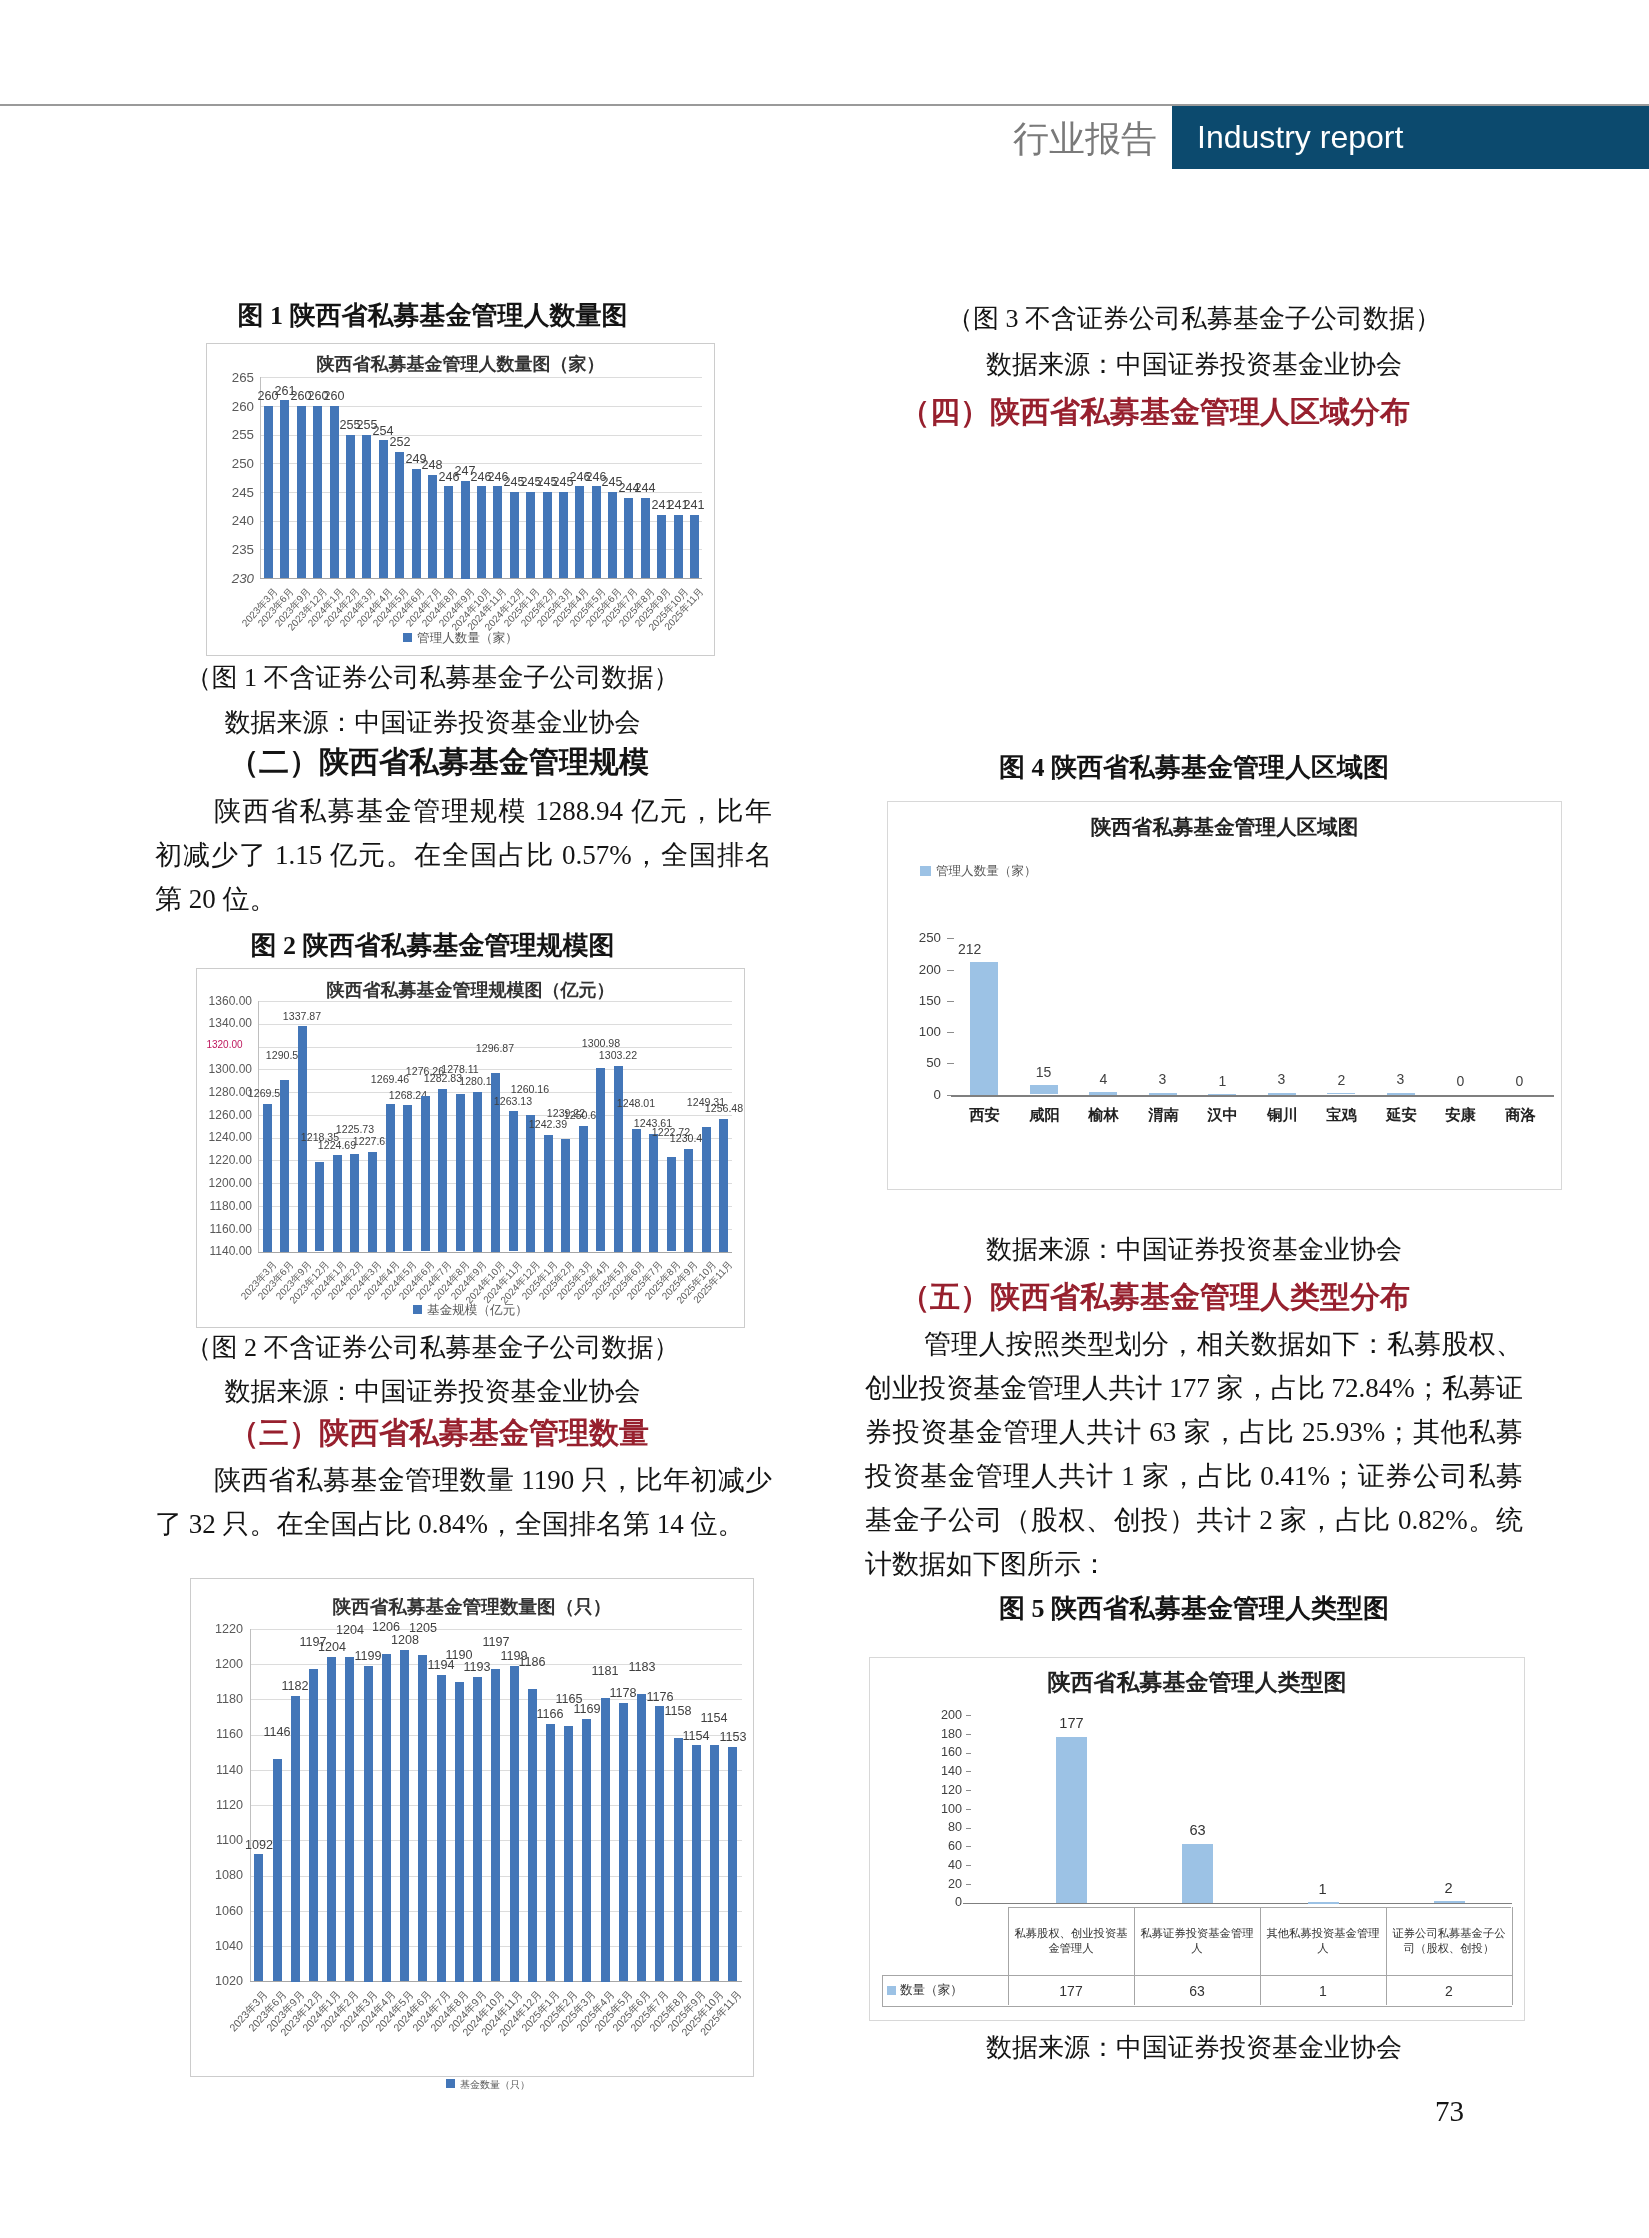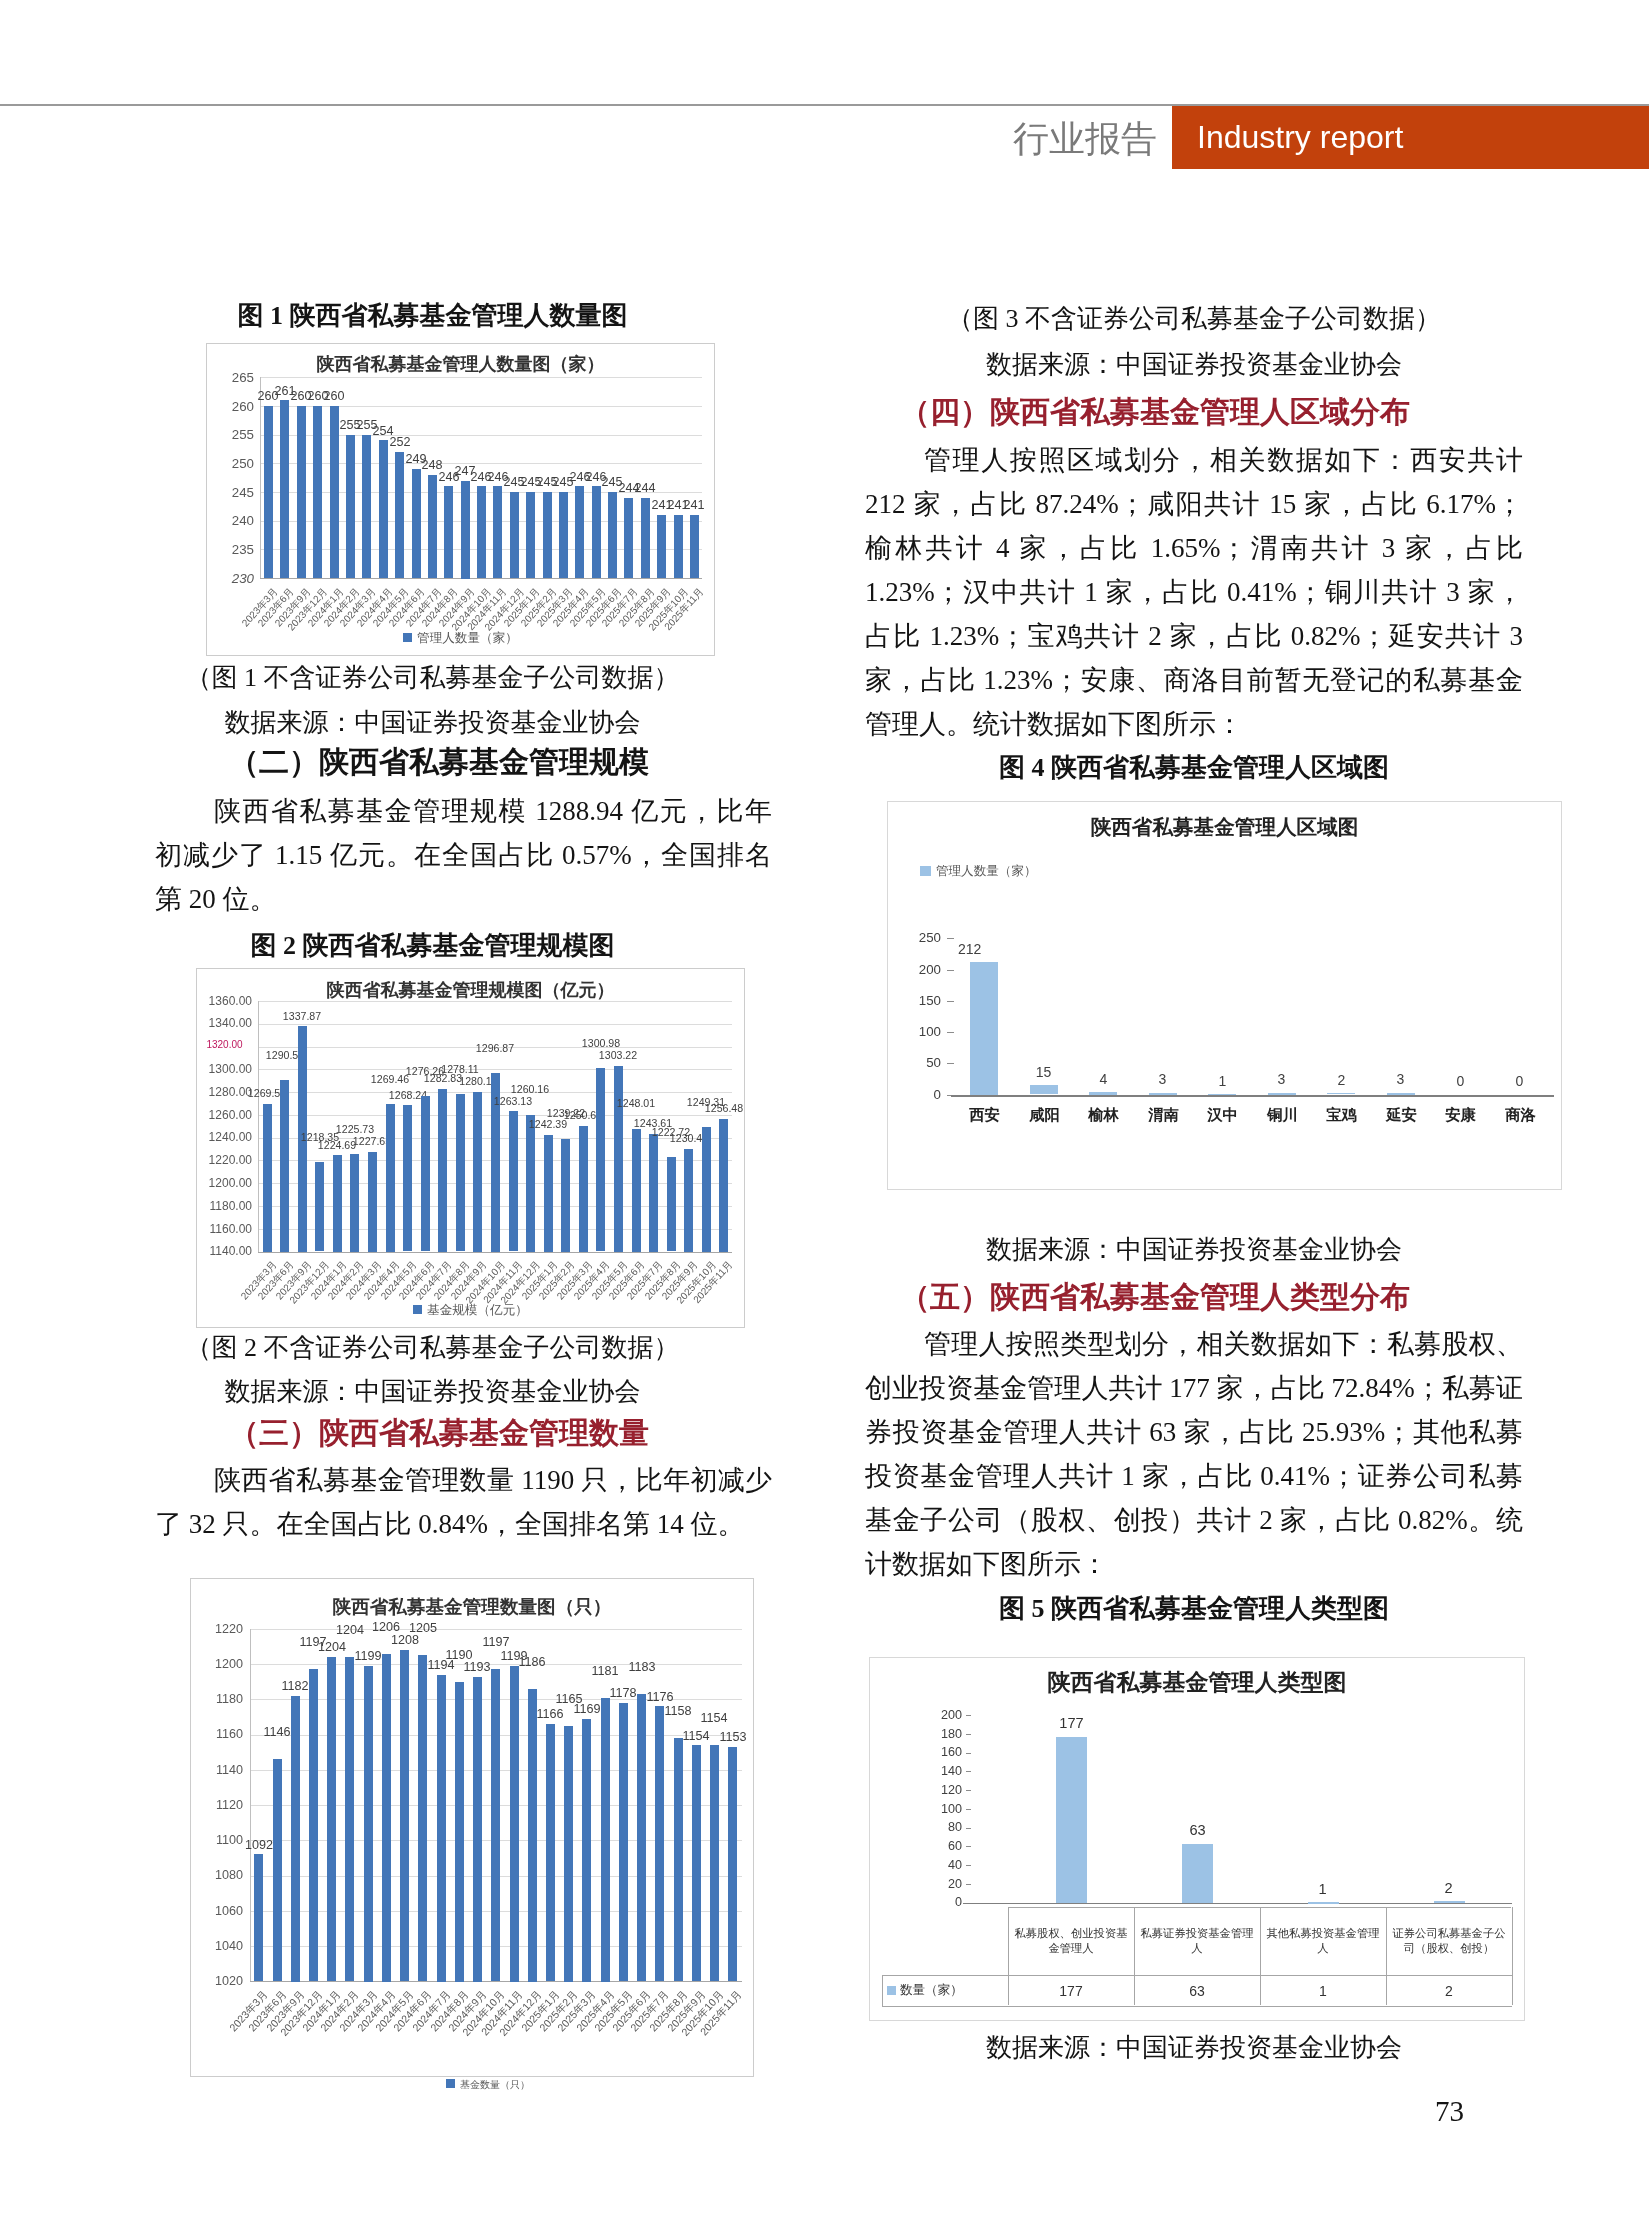--- a/index.html
+++ b/index.html
@@ -22,21 +22,21 @@
              font-size:32px;color:#ffffff;}
   #page-number{position:absolute;left:1383px;top:2095px;width:133px;font-size:29px;text-align:center;}
 </style>
 </head>
 <body>
 
 <div id="page">
 
   <div id="header-line"></div>
   <div id="header-zh">行业报告</div>
-  <div id="header-red" style="background: #c2410c;">
+  <div id="header-red" style="background: #0c4a6e;">
     <div id="header-en">Industry report</div>
   </div>
 
   <div class="abs caption" style="left:100px;top:298px;width:665px;">图 1 陕西省私募基金管理人数量图</div>
   <div id="chart-fig1" class="chart-box" style="left: 206px; top: 343px; width: 507px; height: 311px;">
       <div style="position: absolute; top: 8px; left: 0px; width: 100%; text-align: center; font-weight: bold; font-size: 18px; color: rgb(51, 51, 51);">陕西省私募基金管理人数量图（家）</div>
       <div style="position: absolute; left: 53px; top: 234px; width: 442px; height: 0.7px; background: rgb(166, 166, 166);"></div>
       <div style="position: absolute; left: 0px; top: 227px; width: 47px; text-align: right; font-size: 13.3px; color: rgb(89, 89, 89); font-style: italic;">230</div>
       <div style="position: absolute; left: 53px; top: 205px; width: 442px; height: 0.7px; background: rgb(220, 220, 220);"></div>
       <div style="position: absolute; left: 0px; top: 198px; width: 47px; text-align: right; font-size: 13.3px; color: rgb(89, 89, 89);">235</div>
@@ -527,21 +527,20 @@
       <div style="position: absolute; left: 544px; top: 409px; width: 0px; height: 0px;">
         <span style="position: absolute; right: 0px; top: 0px; white-space: nowrap; transform: rotate(-48deg); transform-origin: right top; font-size: 10.6px; color: rgb(89, 89, 89);">2025年11月</span>
       </div>
       <div style="position: absolute; left: 16px; top: 467px; width: 100%; text-align: center; font-size: 10px; color: rgb(89, 89, 89); margin-top: 32px;"><span style="display: inline-block; width: 8.6px; height: 8.6px; background: rgb(67, 118, 184); margin-right: 5.3px;"></span><span>基金数量（只）</span></div>
     </div>
 
   <div class="abs note" style="left:865px;top:301px;width:658px;">（图 3 不含证券公司私募基金子公司数据）</div>
   <div class="abs source" style="left:865px;top:347px;width:658px;">数据来源：中国证券投资基金业协会</div>
 
   <div class="abs heading red" style="left: 900px; top: 392px; color: rgb(151, 32, 46);">（四）陕西省私募基金管理人区域分布</div>
-  <div class="abs para" style="left:865px;top:438px;width:658px;">管理人按照区域划分，相关数据如下：西安共计 212 家，占比 87.24%；咸阳共计 15 家，占比 6.17%；榆林共计 4 家，占比 1.65%；渭南共计 3 家，占比 1.23%；汉中共计 1 家，占比 0.41%；铜川共计 3 家，占比 1.23%；宝鸡共计 2 家，占比 0.82%；延安共计 3 家，占比 1.23%；安康、商洛目前暂无登记的私募基金管理人。统计数据如下图所示：</div>
 
   <div class="abs caption" style="left:865px;top:750px;width:658px;">图 4 陕西省私募基金管理人区域图</div>
   <div id="chart-fig4" class="chart-box" style="left: 887px; top: 801px; width: 673px; height: 387px; border-color: rgb(216, 216, 216);">
       <div style="position: absolute; top: 10.6px; left: 0px; width: 100%; text-align: center; font-weight: bold; font-size: 20.6px; color: rgb(34, 34, 34);">陕西省私募基金管理人区域图</div>
       <div style="position: absolute; left: 32px; top: 61px; font-size: 12.6px; color: rgb(89, 89, 89);"><span style="display: inline-block; width: 10.6px; height: 10.6px; background: rgb(156, 194, 229); margin-right: 5.3px; vertical-align: -1.3px;"></span><span>管理人数量（家）</span></div>
       <div style="position: absolute; left: 59px; top: 293px; width: 6.7px; height: 1.3px; background: rgb(140, 140, 140);"></div>
       <div style="position: absolute; left: 0px; top: 285px; width: 53px; text-align: right; font-size: 13.3px; color: rgb(64, 64, 64);">0</div>
       <div style="position: absolute; left: 59px; top: 261px; width: 6.7px; height: 1.3px; background: rgb(140, 140, 140);"></div>
       <div style="position: absolute; left: 0px; top: 253px; width: 53px; text-align: right; font-size: 13.3px; color: rgb(64, 64, 64);">50</div>
       <div style="position: absolute; left: 59px; top: 230px; width: 6.7px; height: 1.3px; background: rgb(140, 140, 140);"></div>

